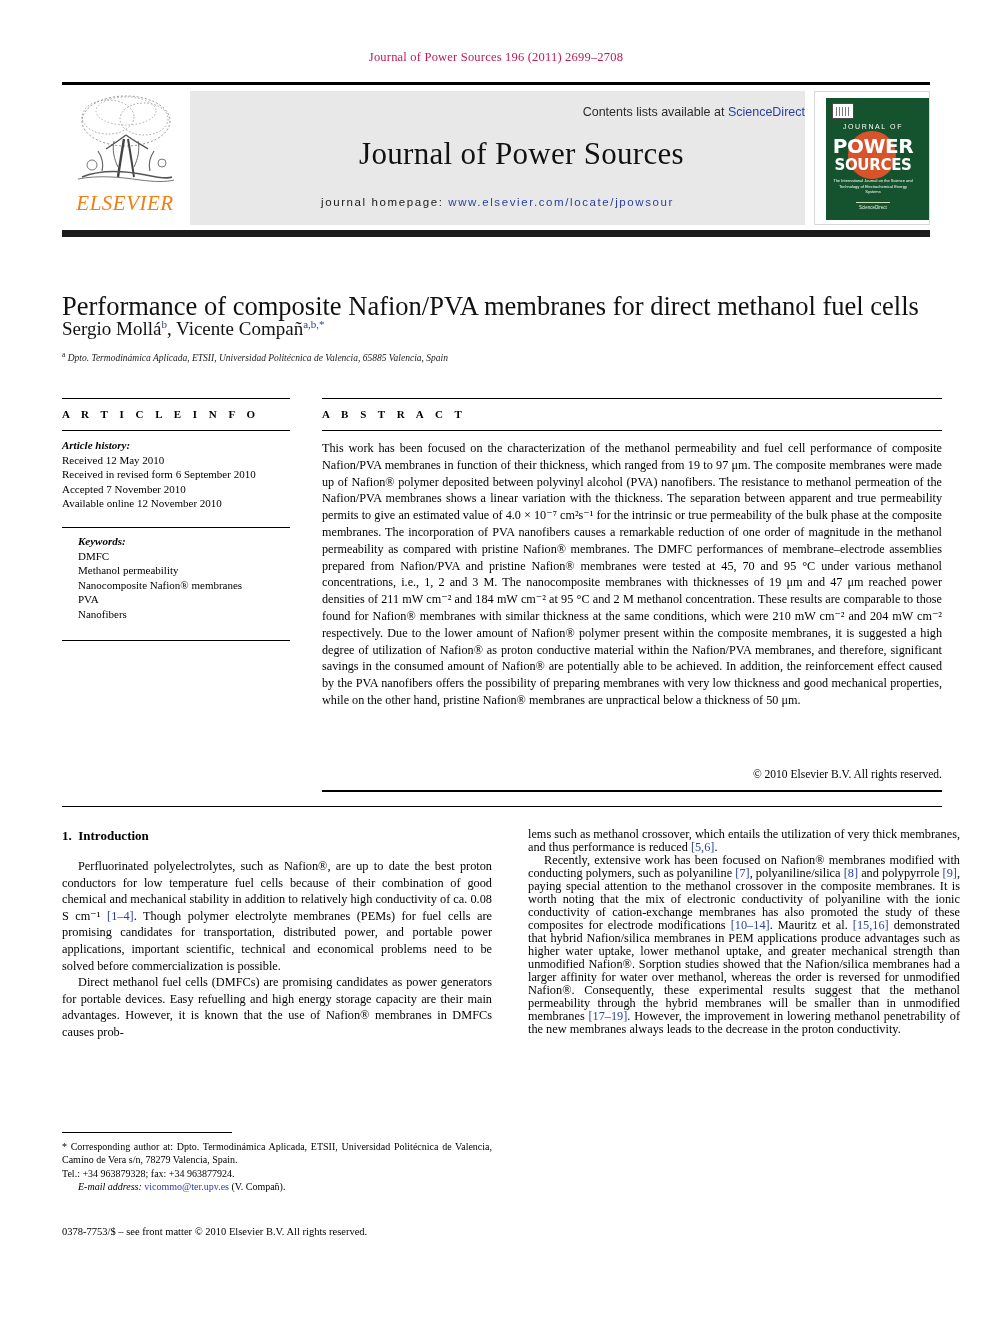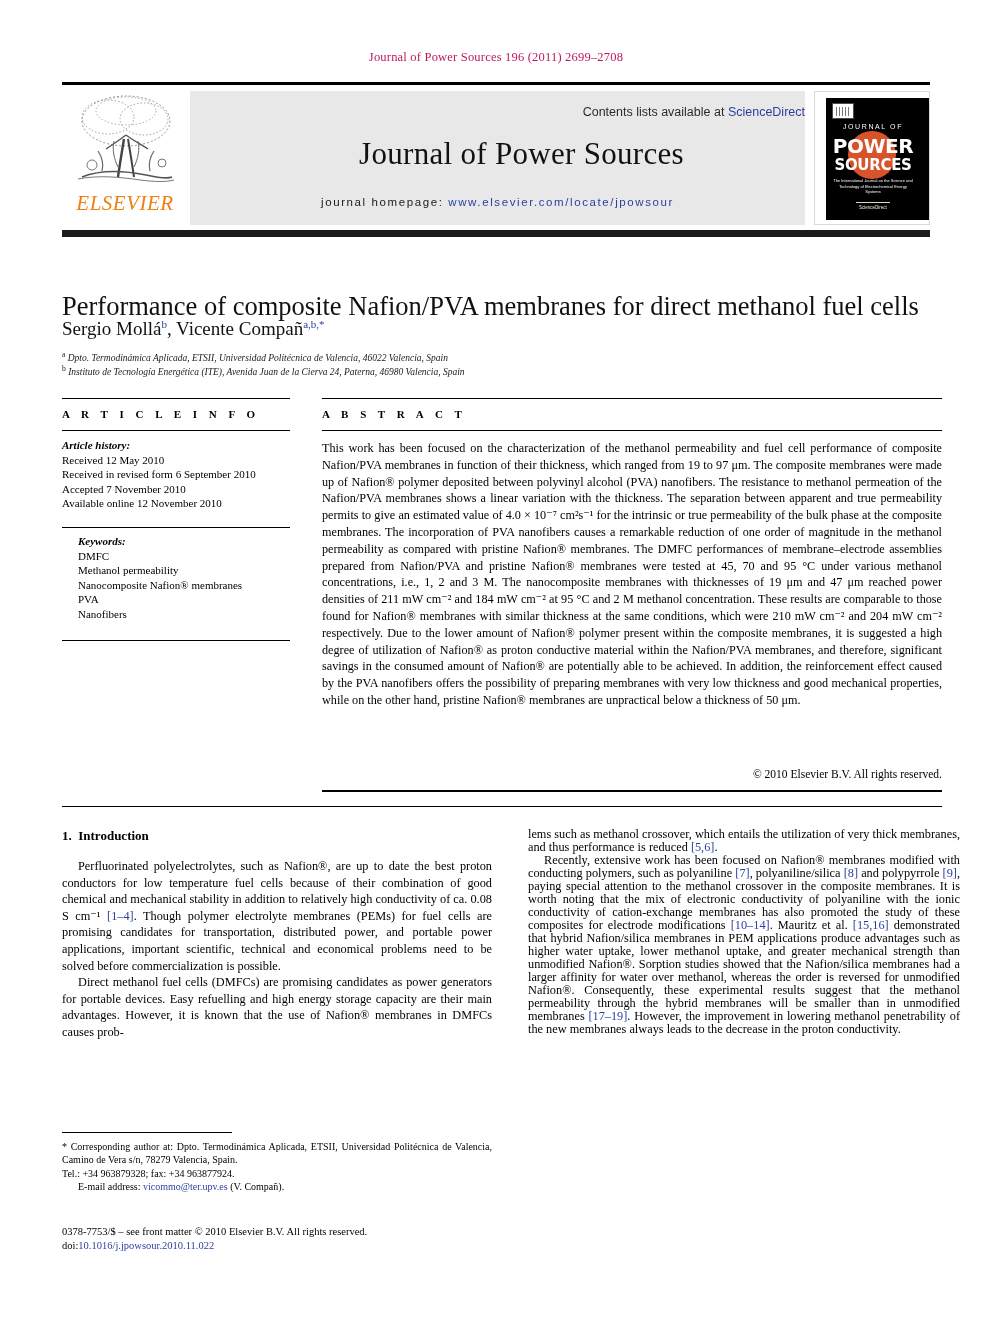--- a/index.html
+++ b/index.html
@@ -115,21 +115,21 @@
     width: 116px; height: 134px;
     background: #ffffff;
     border: 1px solid #d8d8d8;
     box-sizing: border-box;
     overflow: hidden;
   }
   .cover-inner {
     position: absolute;
     left: 11px; top: 6px;
     width: 108px; height: 122px;
-    background: #000000;
+    background: #14532d;
     overflow: hidden;
   }
   .cover-els {
     position: absolute;
     left: 6px; top: 5px;
     width: 22px; height: 16px;
     background: #fff;
     border: 1px solid #4a4a4a;
     box-sizing: border-box;
   }
@@ -343,20 +343,21 @@
   }
   .footnote {
     position: absolute;
     left: 62px; top: 1140px;
     width: 430px;
     font-size: 10px;
     line-height: 13.4px;
     text-align: justify;
   }
   .footnote .em {
+    font-style: italic;
   }
   .footnote .mail { color: #2b3fa0; }
   .imprint {
     position: absolute;
     left: 62px; top: 1225px;
     width: 500px;
     font-size: 10.5px;
     line-height: 14px;
   }
   .imprint .doi { color: #2b3fa0; }
@@ -430,25 +431,21 @@
   <h1 class="title">Performance of composite Nafion/PVA membranes for direct methanol fuel cells</h1>
 
   <div class="authors">
     <span>Sergio Mollá</span><sup>b</sup>,
     <span>Vicente Compañ</span><sup>a,b,*</sup>
   </div>
 
   <div class="affils">
     <div>
       <sup>a</sup>
-      <span>Dpto. Termodinámica Aplicada, ETSII, Universidad Politécnica de Valencia, 46022 Valencia, Spain</span>
-    </div>
-    <div>
-      <sup>b</sup>
-      <span>Instituto de Tecnología Energética (ITE), Avenida Juan de la Cierva 24, Paterna, 46980 Valencia, Spain</span>
+      <span>Dpto. Termodinámica Aplicada, ETSII, Universidad Politécnica de Valencia, 65885 Valencia, Spain</span>
     </div>
   </div>
 
   <div class="thin-rule" style="left:62px; top:398px; width:228px;"></div>
   <div class="thin-rule" style="left:322px; top:398px; width:620px;"></div>
 
   <div class="ai-head">A R T I C L E  I N F O</div>
   <div class="ab-head">A B S T R A C T</div>
 
   <div class="thin-rule" style="left:62px; top:430px; width:228px;"></div>
@@ -502,16 +499,15 @@
     <div>Tel.: +34 963879328; fax: +34 963877924.</div>
     <div style="text-indent:16px">
       <span class="em">E-mail address:</span>
       <span class="mail">vicommo@ter.upv.es</span>
       <span>(V. Compañ).</span>
     </div>
   </div>
 
   <div class="imprint">
     <div>0378-7753/$ – see front matter © 2010 Elsevier B.V. All rights reserved.</div>
-    <div><span>doi:</span><span class="doi">10.1016/j.jpowsour.2010.11.022</span></div>
   </div>
 
 </div>
 
 </body></html>

